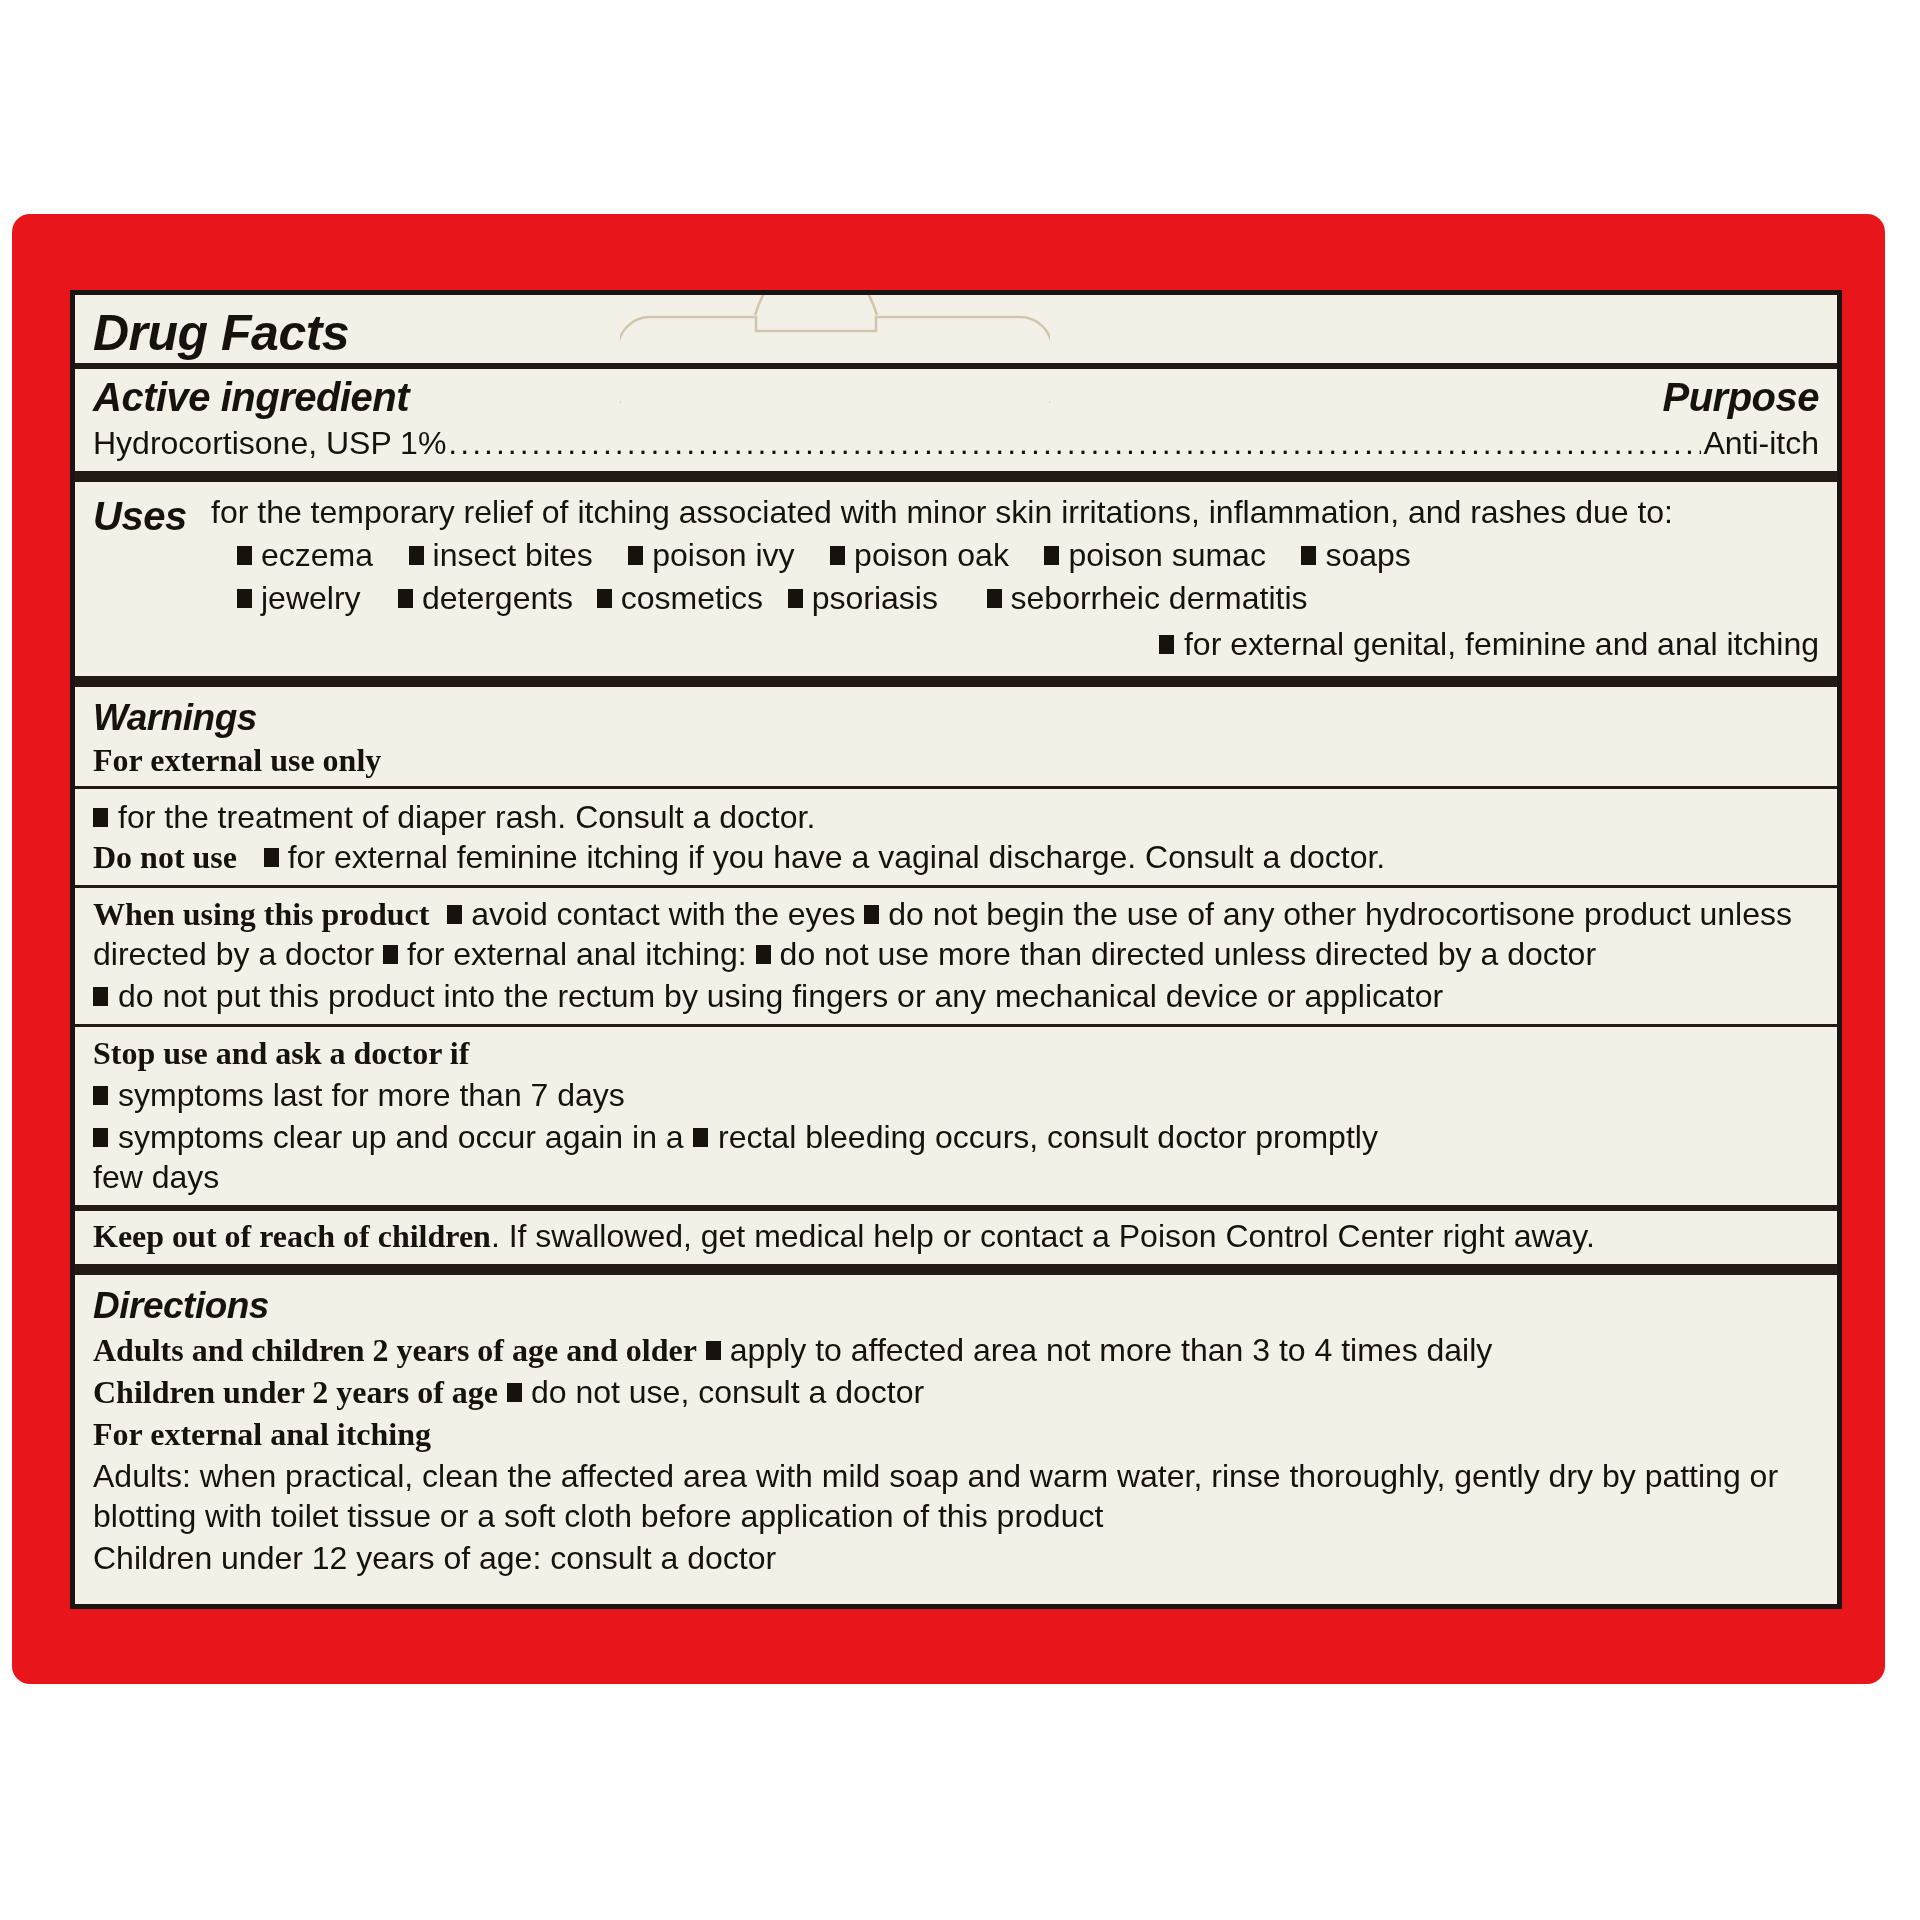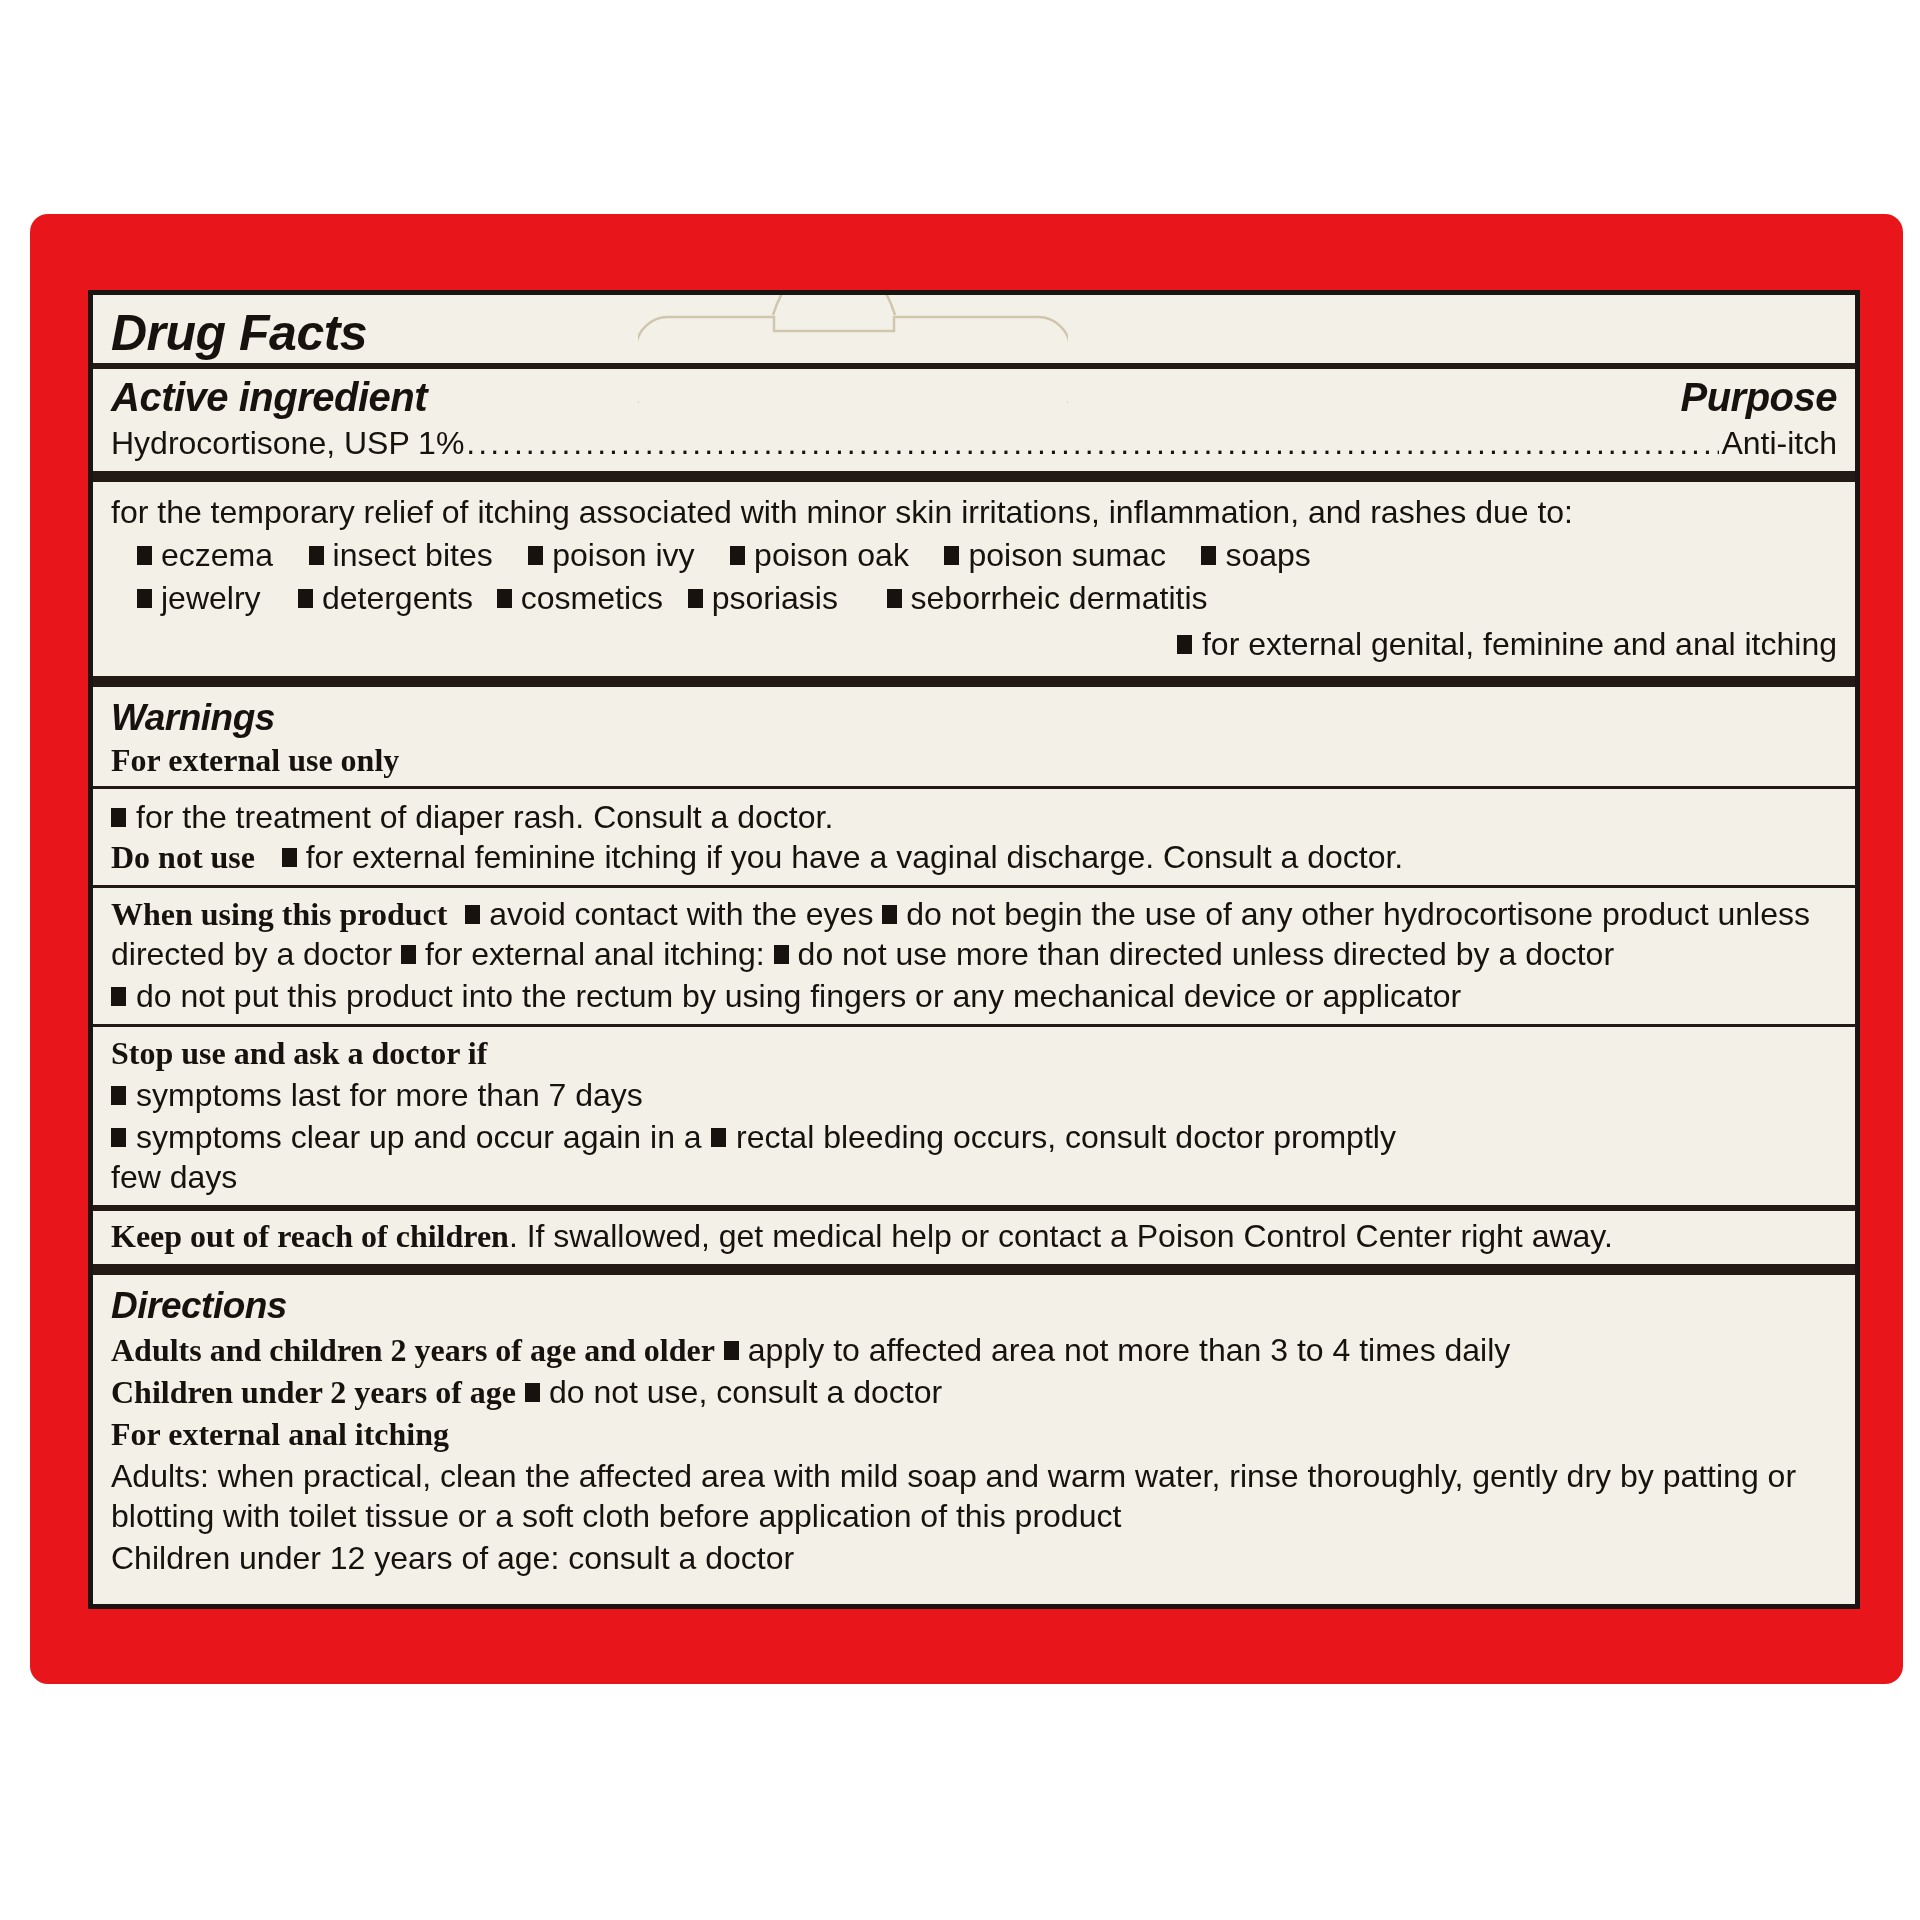--- a/index.html
+++ b/index.html
@@ -10,21 +10,21 @@
   body {
     width: 1920px;
     height: 1920px;
     font-family: "Liberation Sans", sans-serif;
     -webkit-font-smoothing: antialiased;
   }
 
   
   #card {
     position: absolute;
-    left: 30px;
+    left: 12px;
     top: 214px;
     width: 1873px;
     height: 1470px;
     background: #e8161a;
     border-radius: 18px;
     box-sizing: border-box;
   }
 
   
   #panel {
@@ -144,20 +144,23 @@
       <div class="leader-line body" style="margin-top:2px;">
         <span>Hydrocortisone, USP 1%</span>
         <span class="leader">..................................................................................................................................................................</span>
         <span>Anti-itch</span>
       </div>
     </div>
 
     <div class="rule-thick"></div>
     <div class="sect" style="padding-top:10px;padding-bottom:12px;">
       <div class="uses-wrap">
+        <div class="uses-label">
+          <span class="title t-big">Uses</span>
+        </div>
         <div class="uses-body">
           <div class="body">for the temporary relief of itching associated with minor skin irritations, inflammation, and rashes due to:</div>
           <div class="body" style="padding-left:26px;margin-top:3px;">
             <span class="chip"><span class="bullet"></span><span>eczema</span></span>&nbsp;&nbsp;&nbsp;
             <span class="chip"><span class="bullet"></span><span>insect bites</span></span>&nbsp;&nbsp;&nbsp;
             <span class="chip"><span class="bullet"></span><span>poison ivy</span></span>&nbsp;&nbsp;&nbsp;
             <span class="chip"><span class="bullet"></span><span>poison oak</span></span>&nbsp;&nbsp;&nbsp;
             <span class="chip"><span class="bullet"></span><span>poison sumac</span></span>&nbsp;&nbsp;&nbsp;
             <span class="chip"><span class="bullet"></span><span>soaps</span></span>
           </div>

